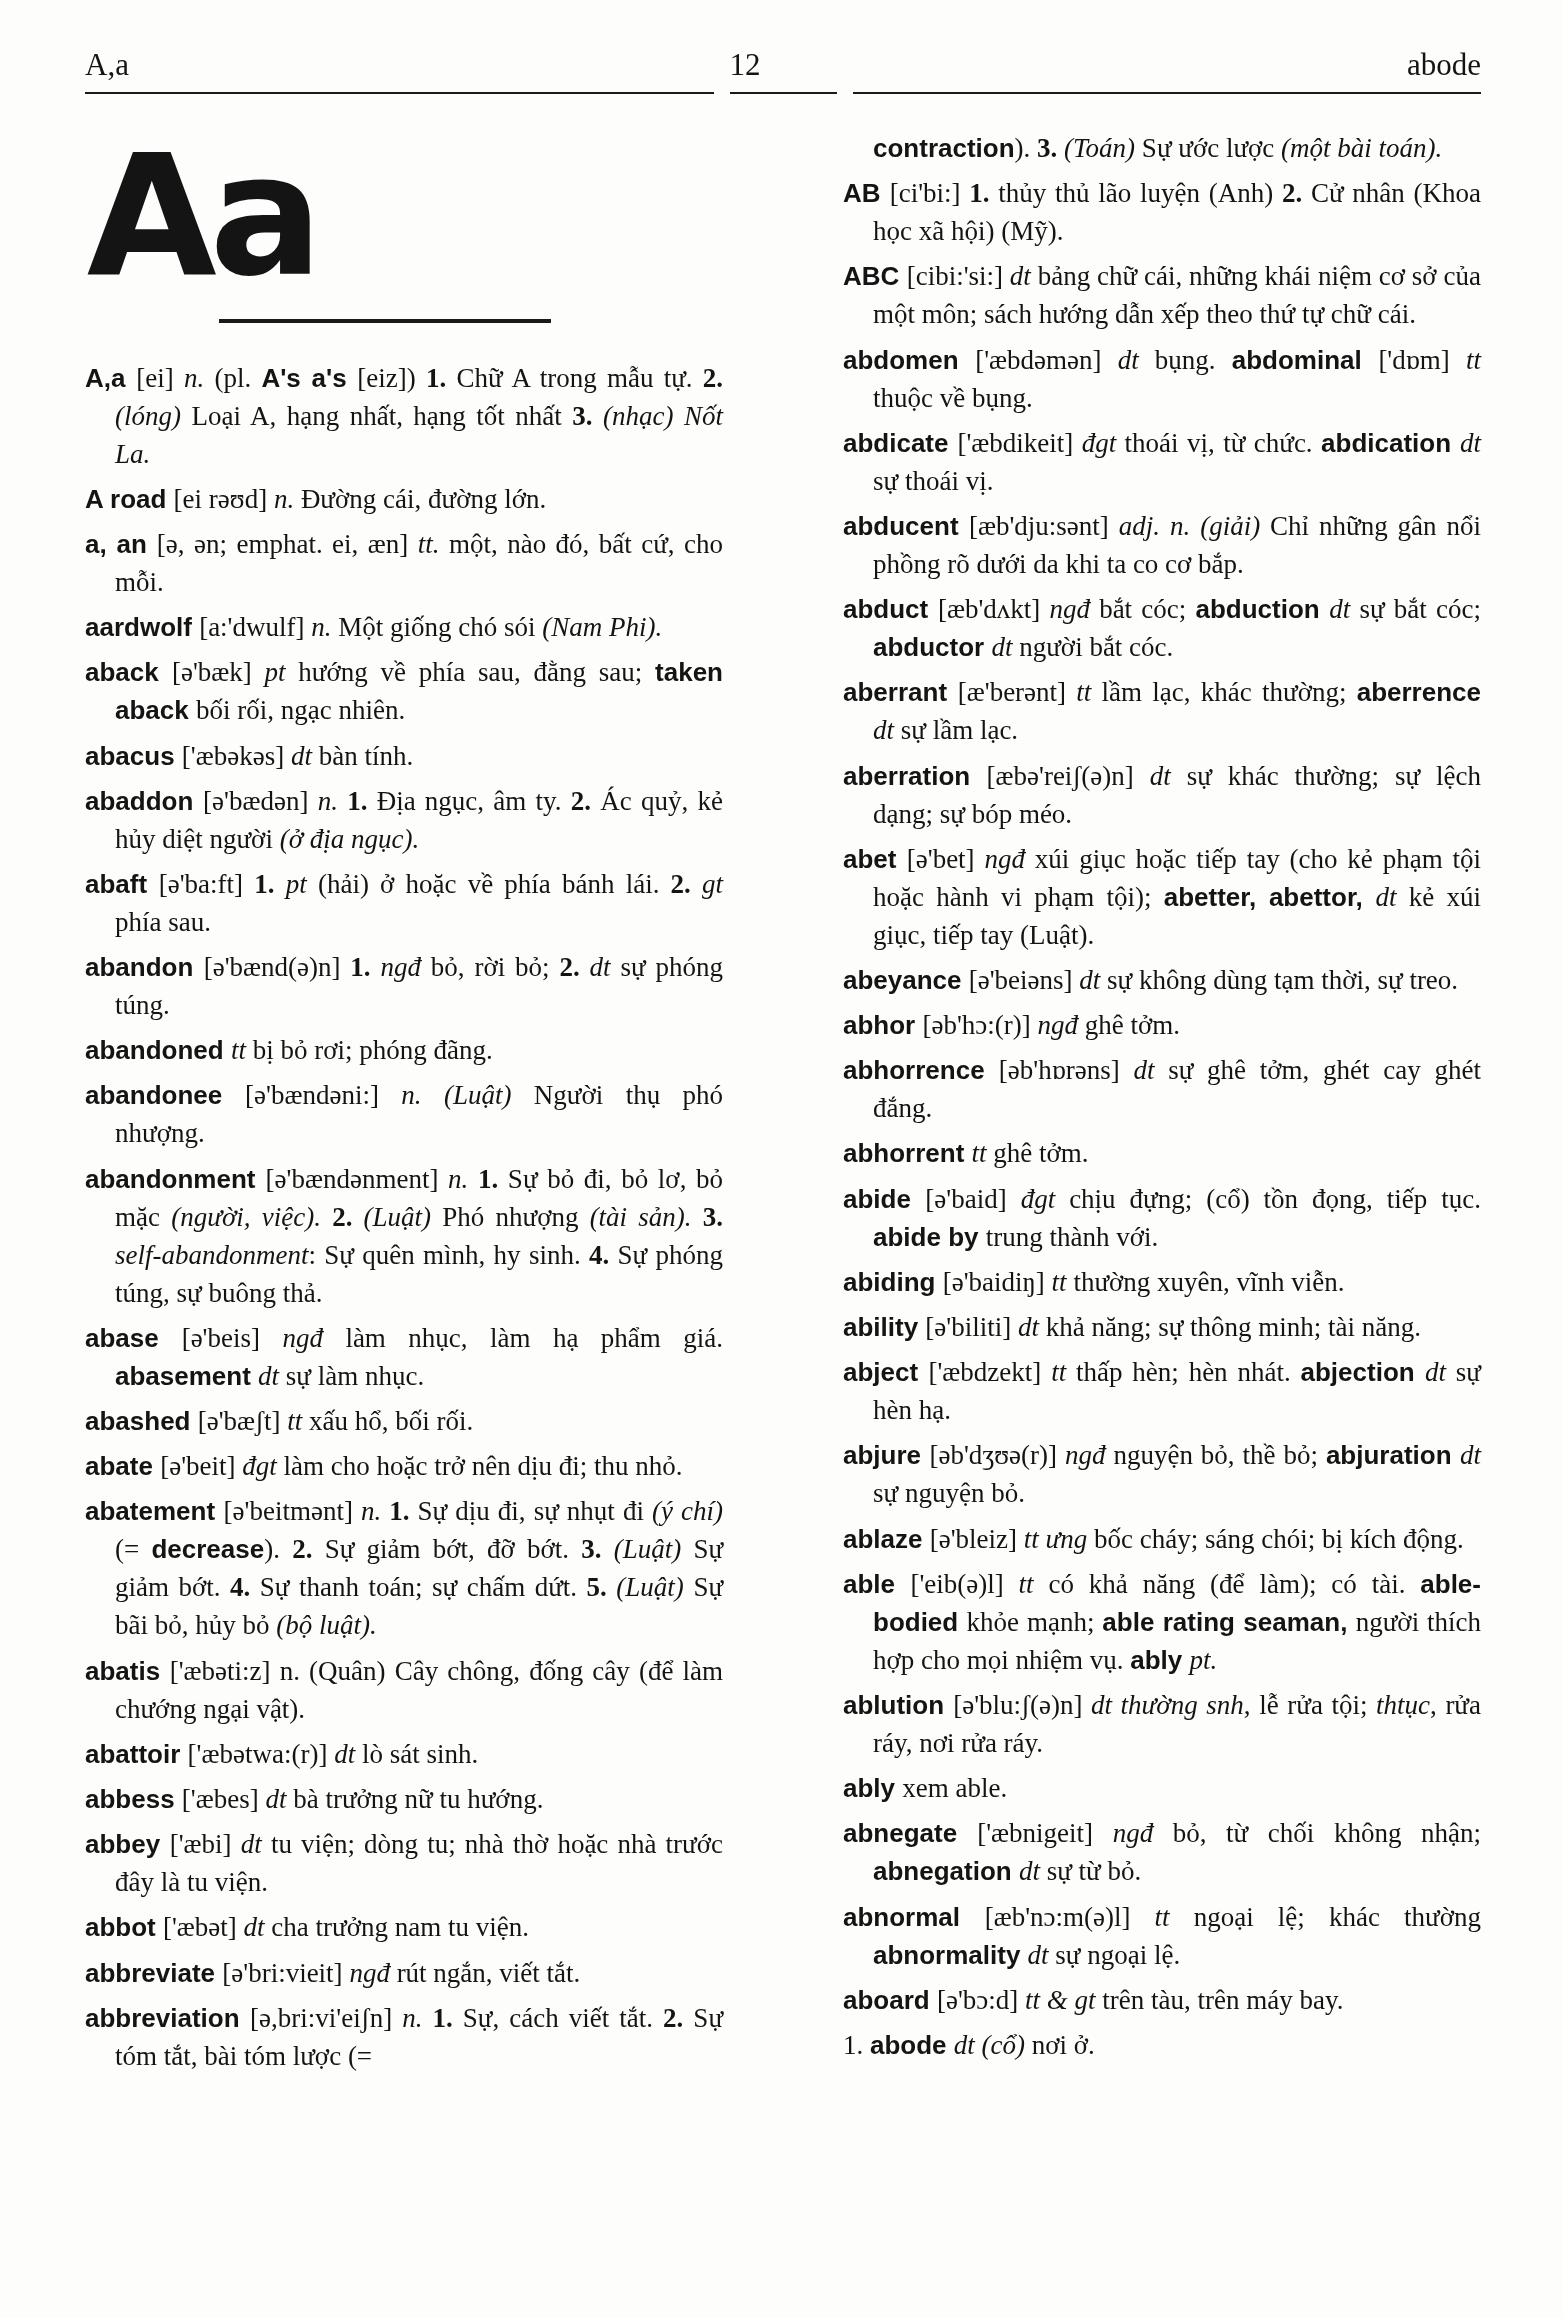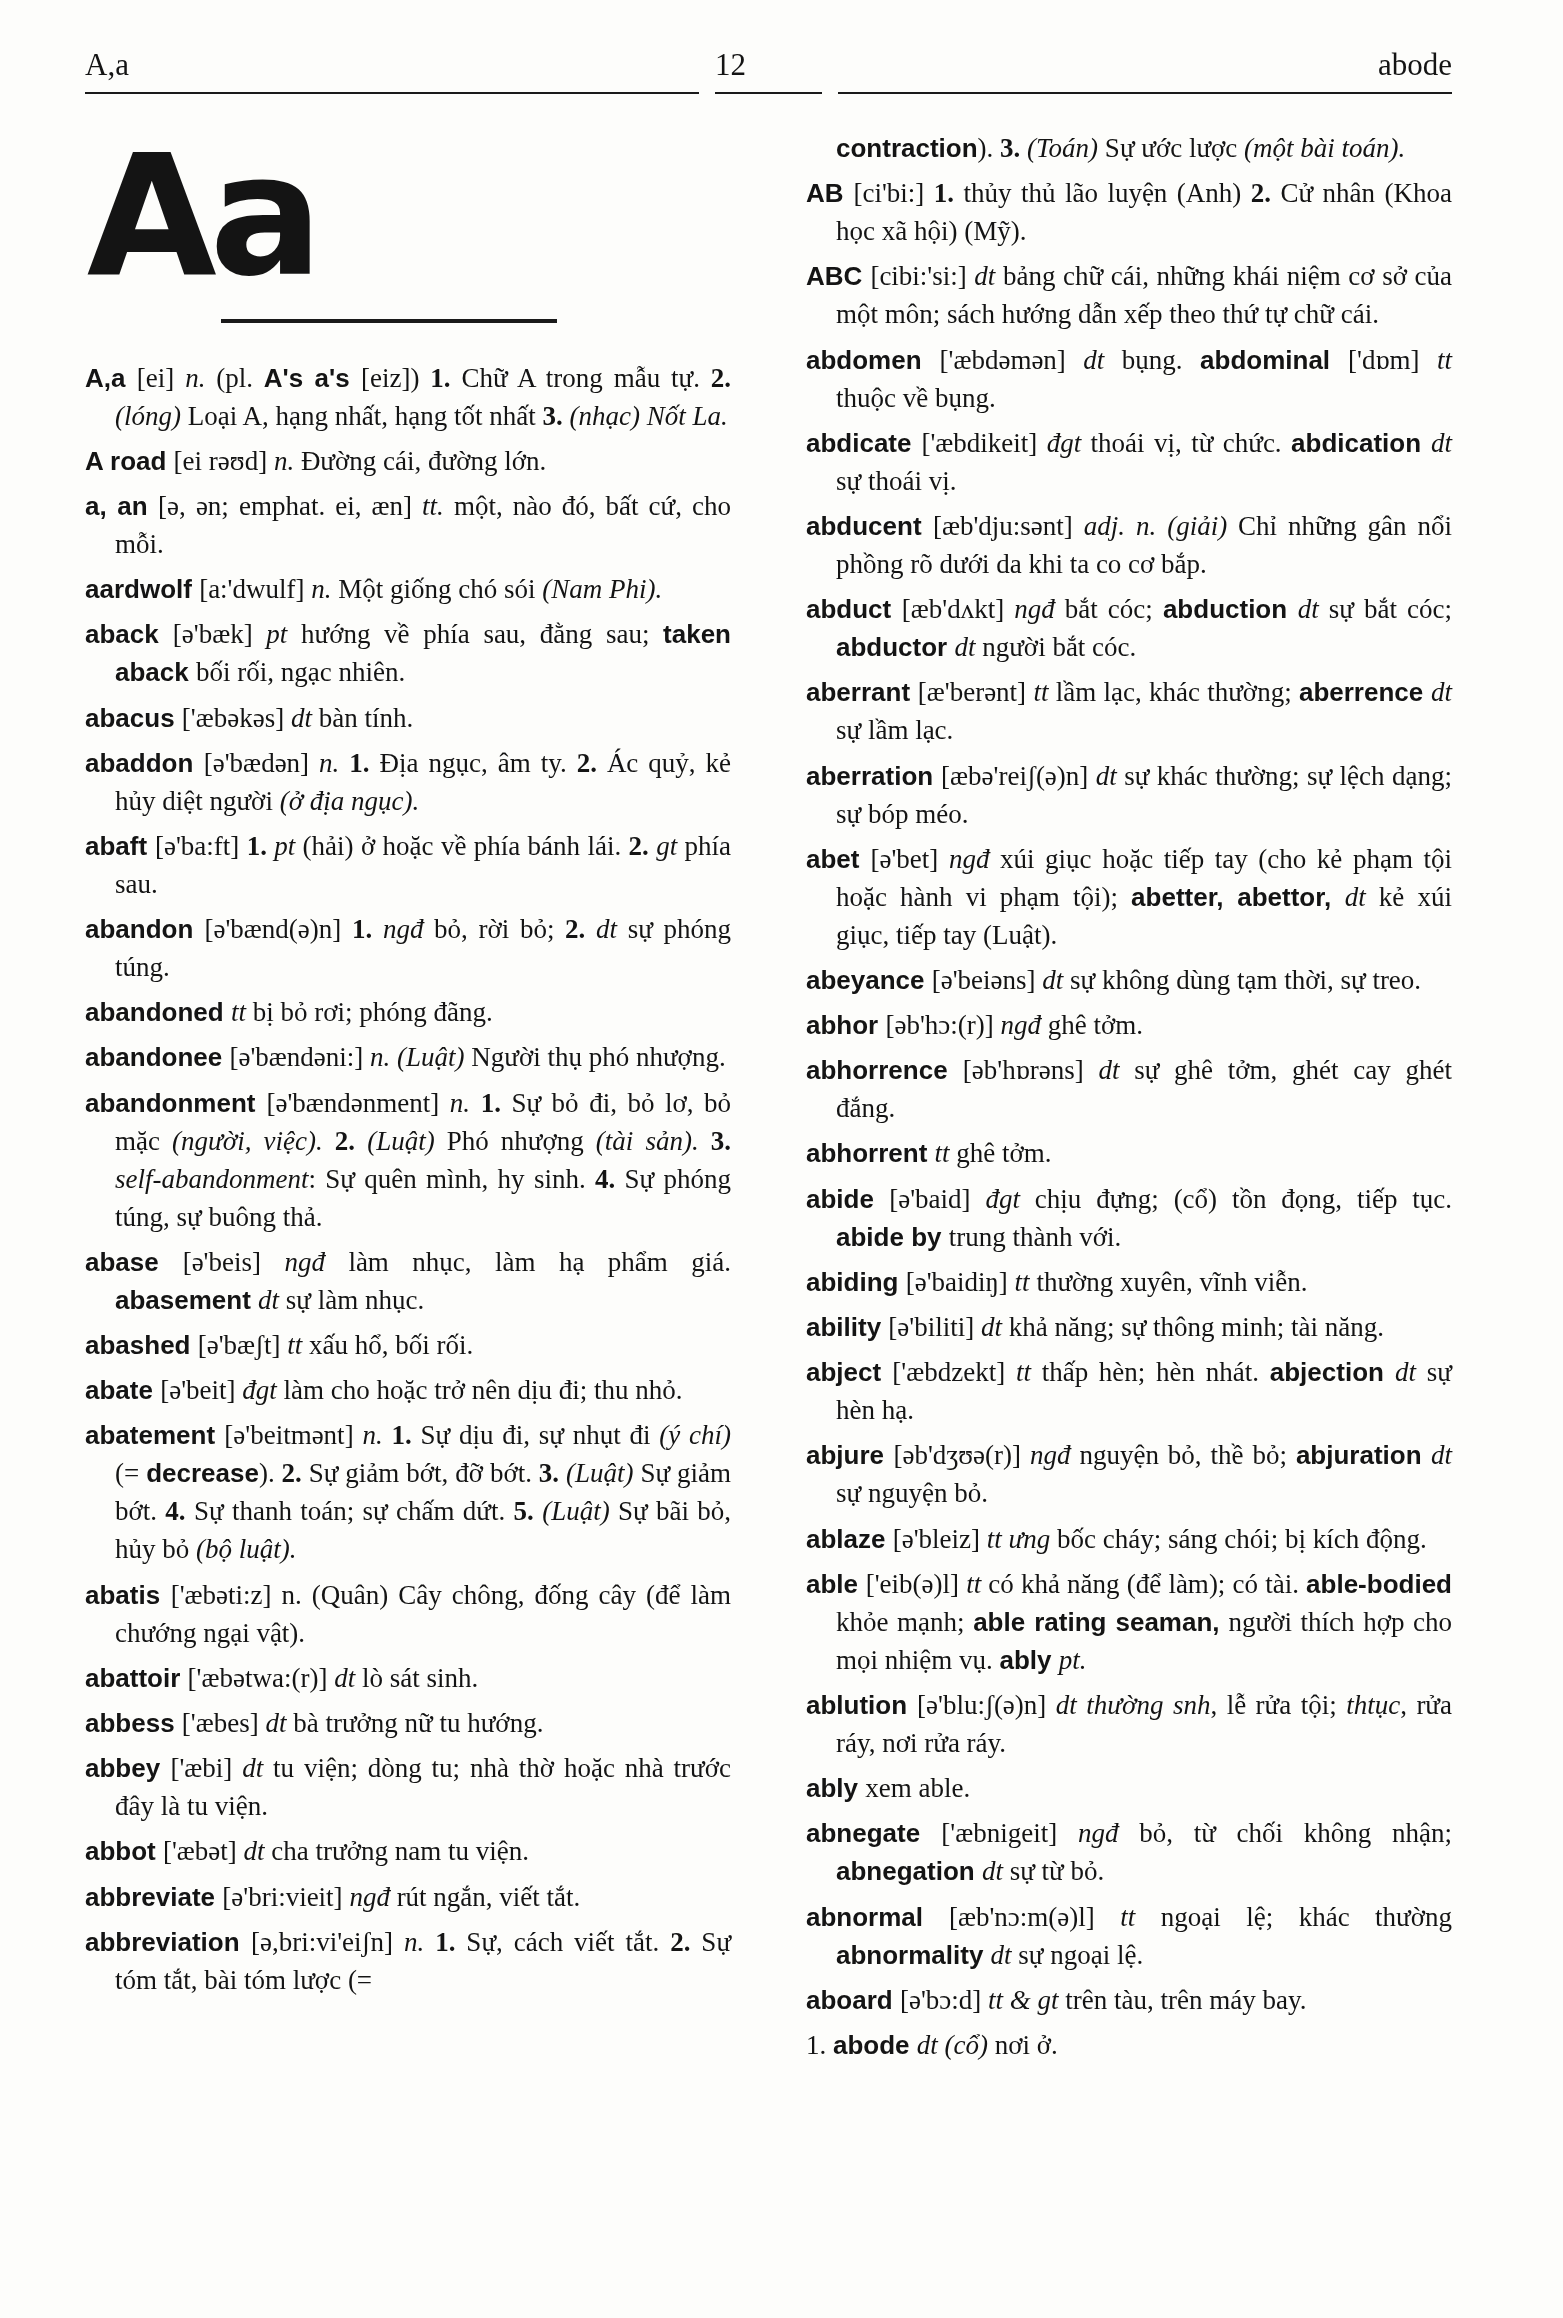--- a/index.html
+++ b/index.html
@@ -1,29 +1,29 @@
 <!DOCTYPE html>
 <html style="font-size:14.3px"><head>
 <meta charset="utf-8">
 <style>
   * { margin:0; padding:0; box-sizing:border-box; }
   html, body { background:#ffffff; }
   .page {
     width:1564px; height:2319px; margin:0 auto;
     background:#fdfdfb; color:#141414;
     font-family:"Liberation Serif","DejaVu Serif",serif;
-    padding:47px 112px 27px 85px;
+    padding:47px 83px 27px 85px;
     overflow:hidden; position:relative;
   }
   .page-header { display:flex; align-items:flex-end; column-gap:16px; font-size:31px; }
   .h-seg { border-bottom:2.7px solid #1a1a1a; padding-bottom:9px; }
   .h-left { flex:1; }
   .h-center { width:107px; text-align:left; }
   .h-right { flex:1; text-align:right; }
-  .columns { display:flex; column-gap:75px; margin-top:23px; }
+  .columns { display:flex; column-gap:120px; margin-top:23px; }
   .col { flex:1; min-width:0; }
   .letter-block { margin:32px 0 36px 0; }
   .letter {
     font-family:"DejaVu Sans","Liberation Sans",sans-serif;
     font-weight:bold; font-size:168px; line-height:134px;
     letter-spacing:-7.2px; padding-left:1.8px;
   }
   .letter-rule { height:3.6px; background:#1a1a1a; width:52%; margin:36px 0 0 21%; }
   .entries { font-size:27px; line-height:38px; text-align:justify;margin-top:12px; }
   .entry { padding-left:30px; text-indent:-30px; margin-bottom:7.2px; }

